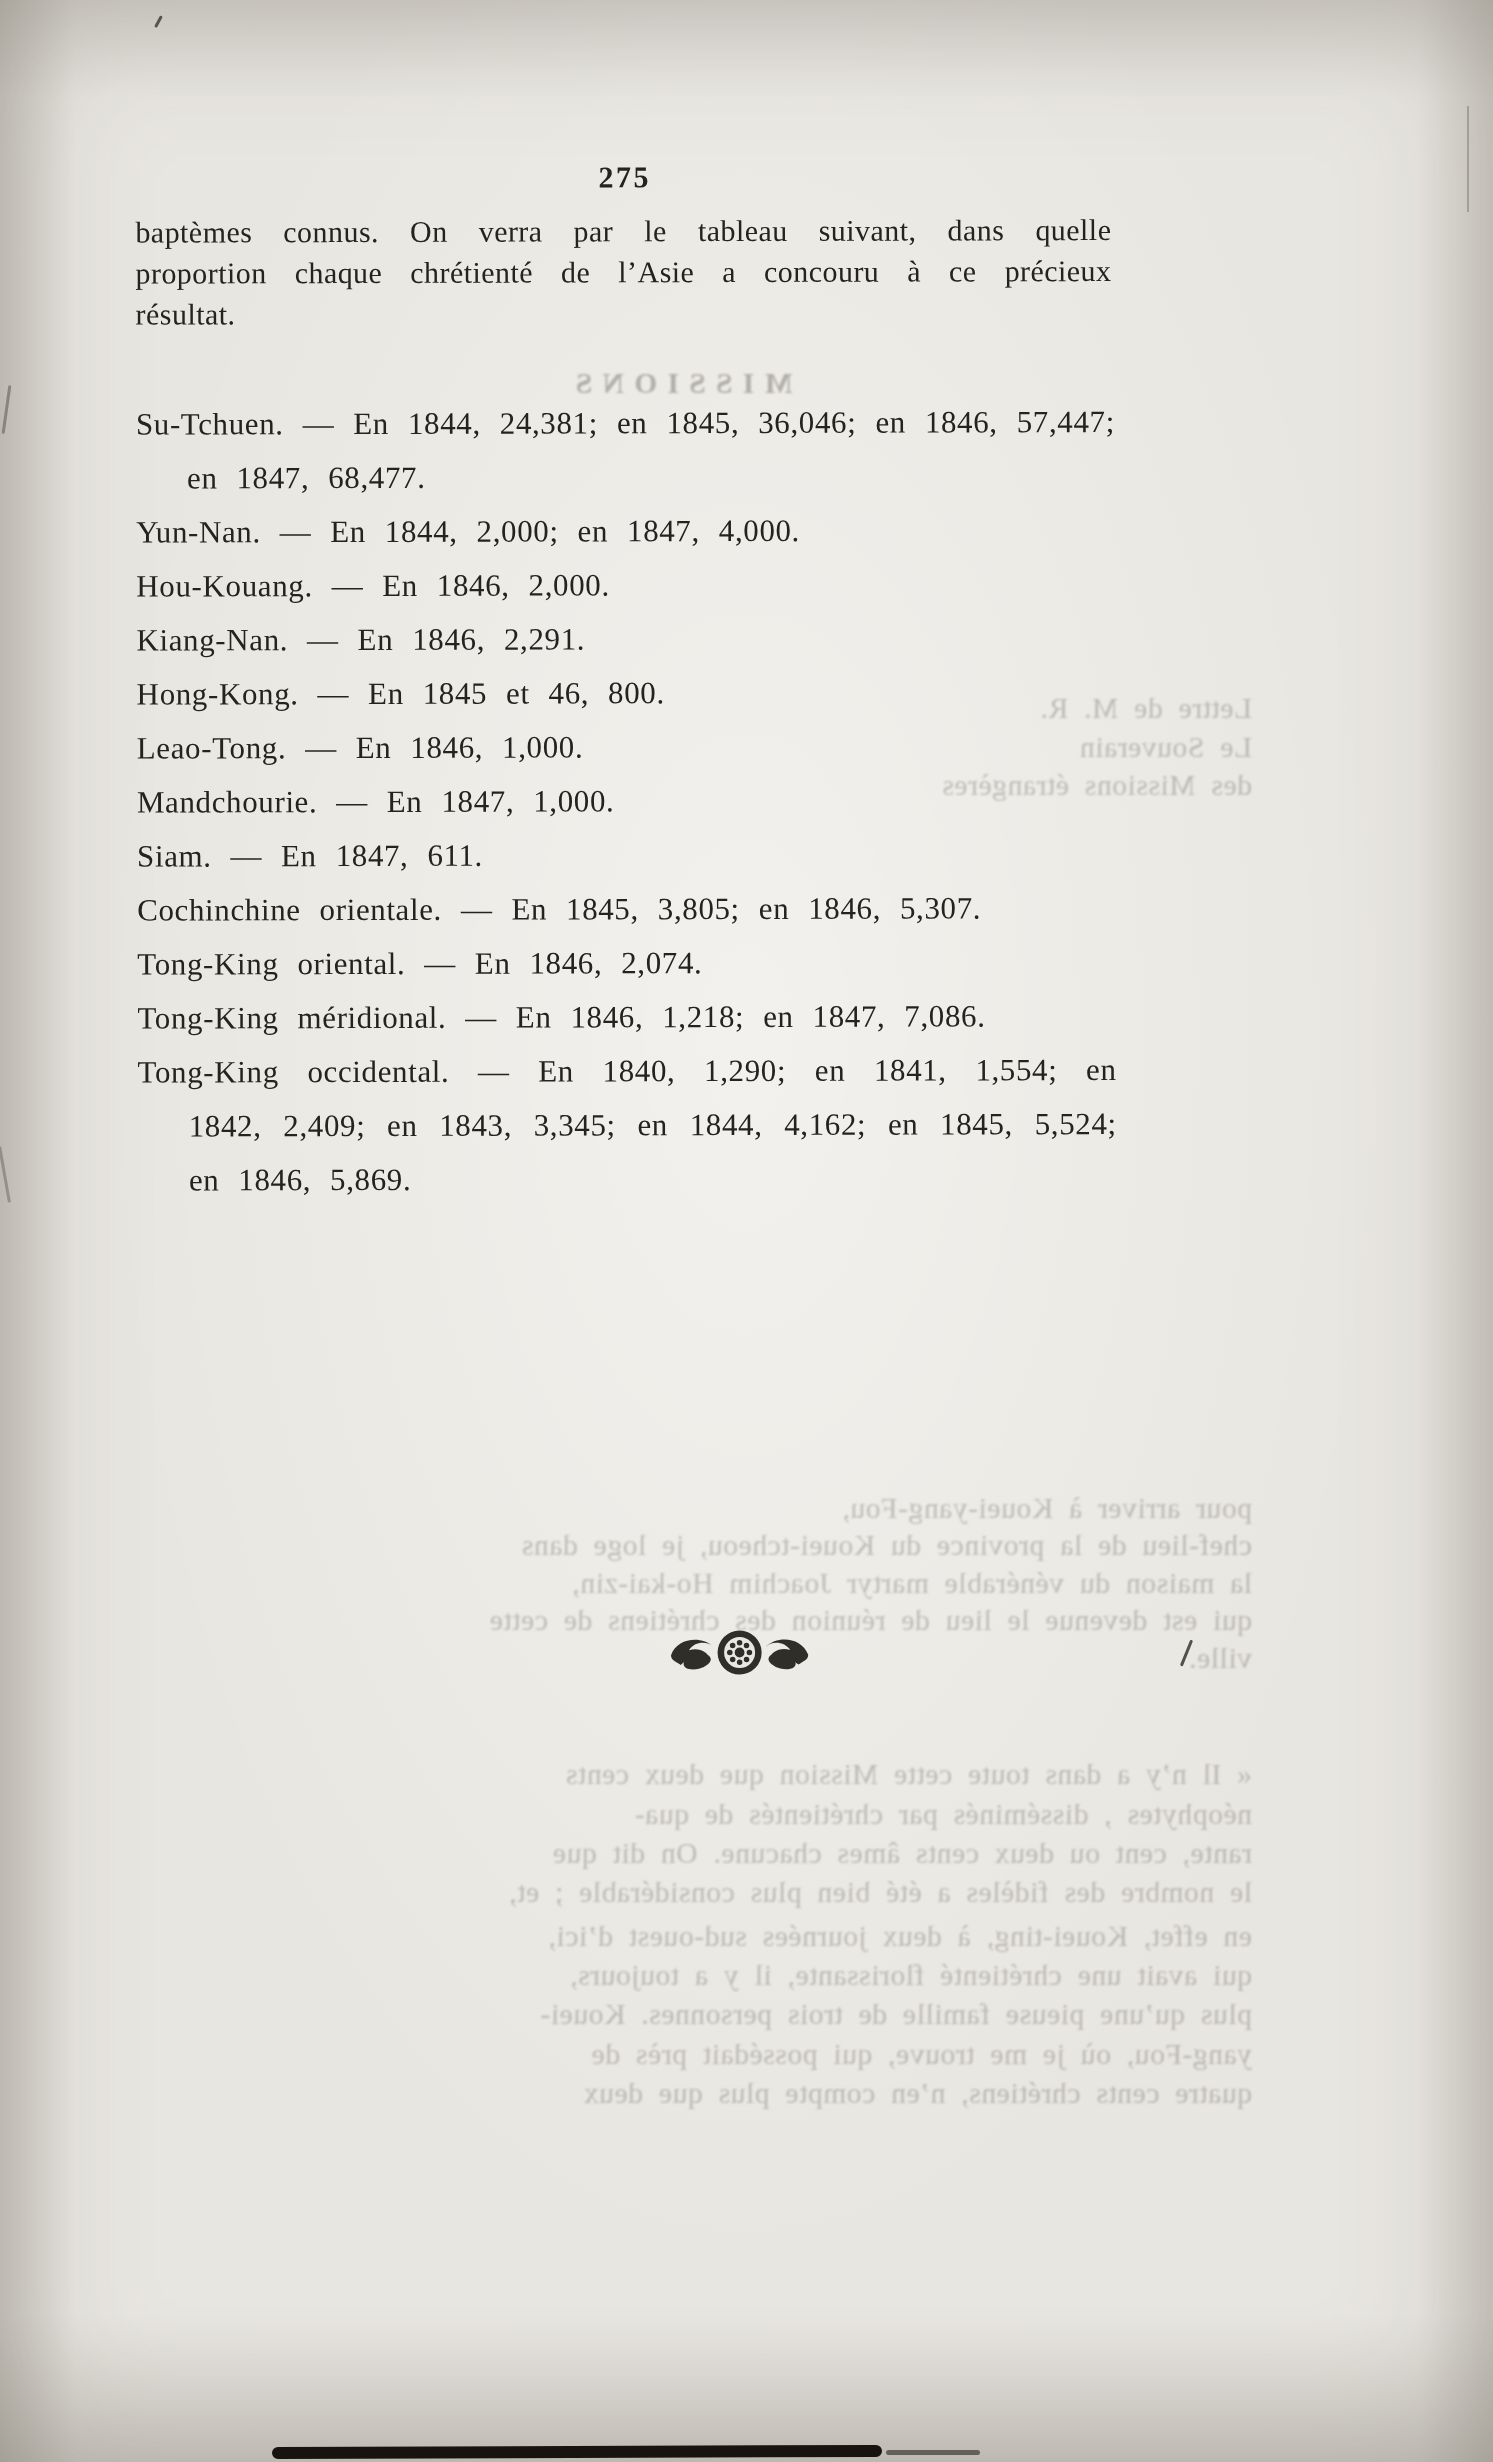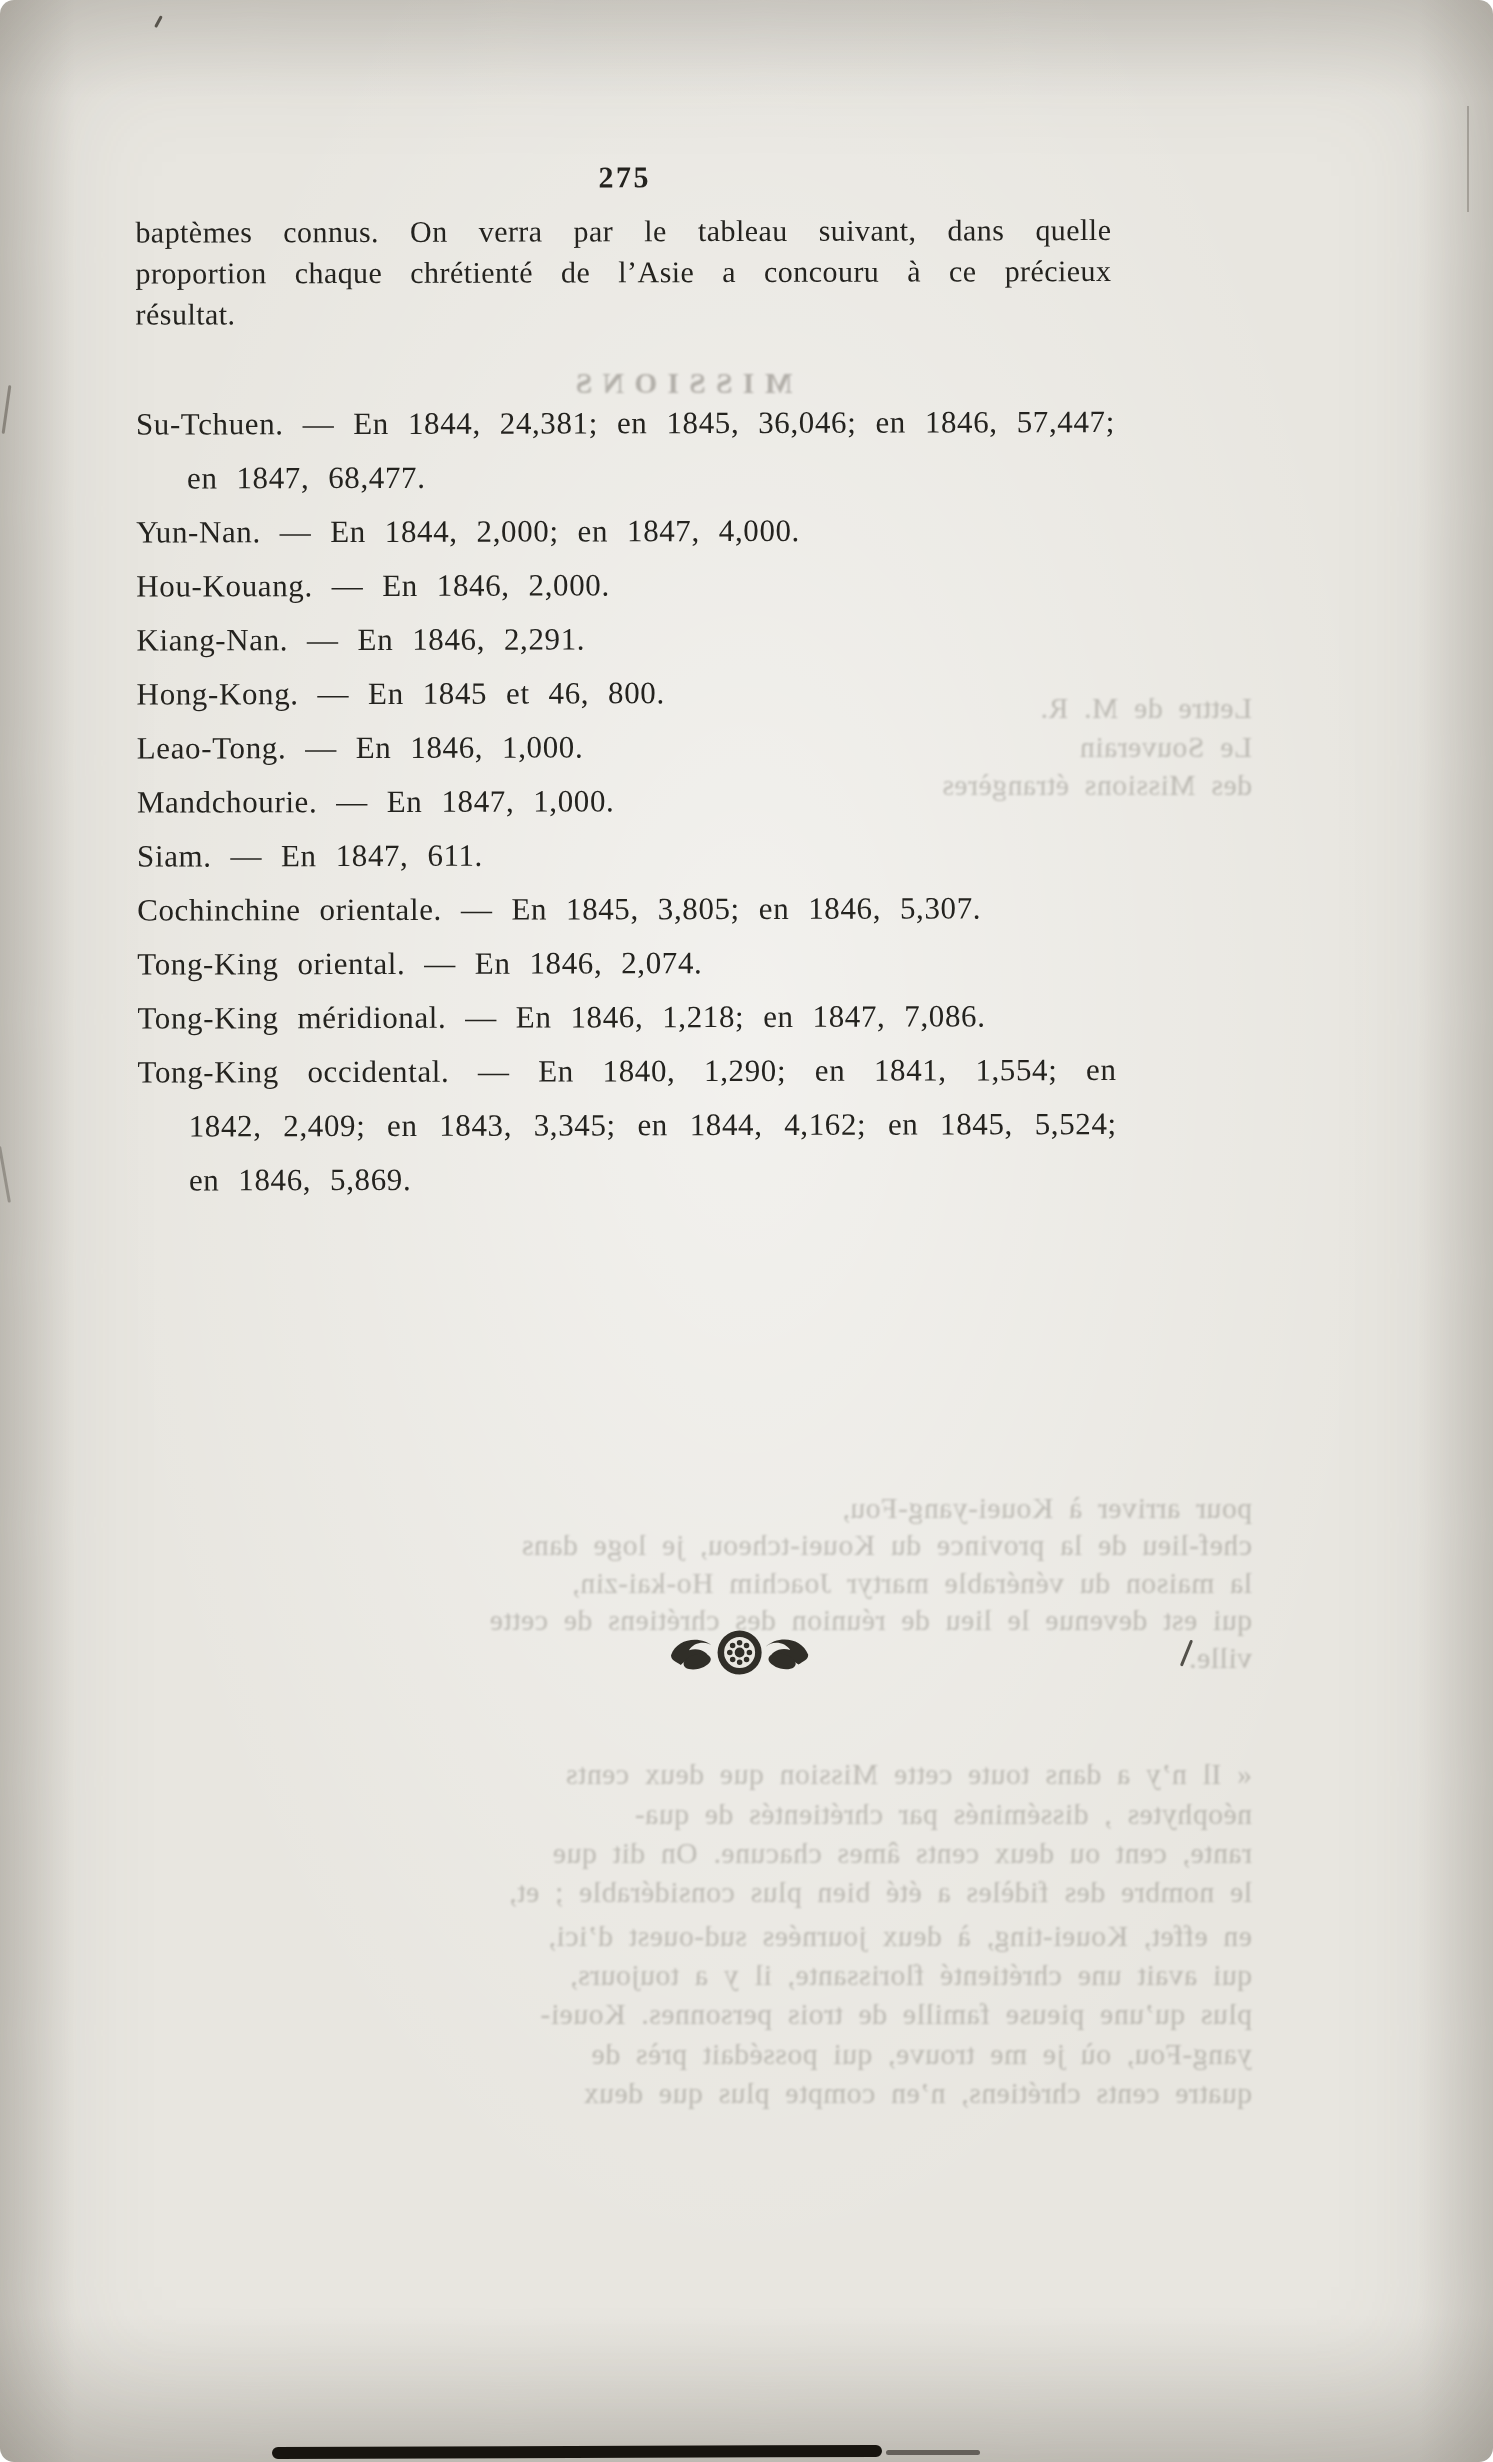--- a/index.html
+++ b/index.html
@@ -11,21 +11,20 @@
     position: relative;
     width: 1493px; height: 2462px;
     overflow: hidden;
     background:
       radial-gradient(ellipse at 50% 42%, rgba(255,255,255,0.45), rgba(255,255,255,0) 62%),
       linear-gradient(to right, rgba(110,104,92,0.22), rgba(0,0,0,0) 5%, rgba(0,0,0,0) 95%, rgba(110,104,92,0.18)),
       linear-gradient(to bottom, rgba(110,104,92,0.14), rgba(0,0,0,0) 4%, rgba(0,0,0,0) 94%, rgba(110,104,92,0.22)),
       #e8e6e0;
     box-shadow: inset 0 0 147px rgba(95,90,78,0.30);
     color: #24231f;
-    border-radius: 14px;
   }
 
   
   .bleed-layer { position: absolute; inset: 0; pointer-events: none; }
   .bleed-line {
     position: absolute;
     left: 106px; width: 1146px;
     transform: scaleX(-1);
     text-align: left;
     font-size: 29.5px;

